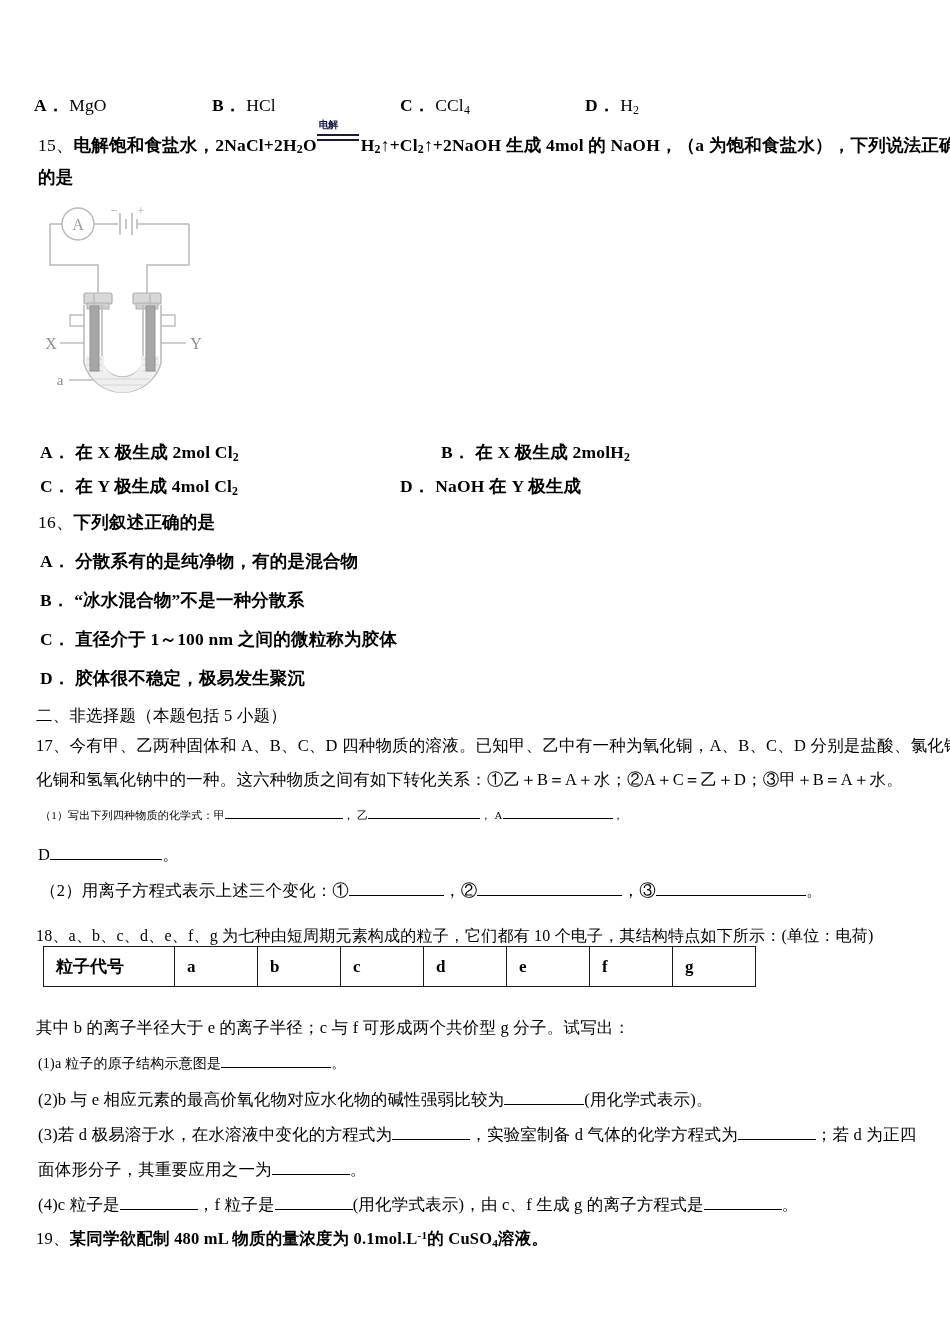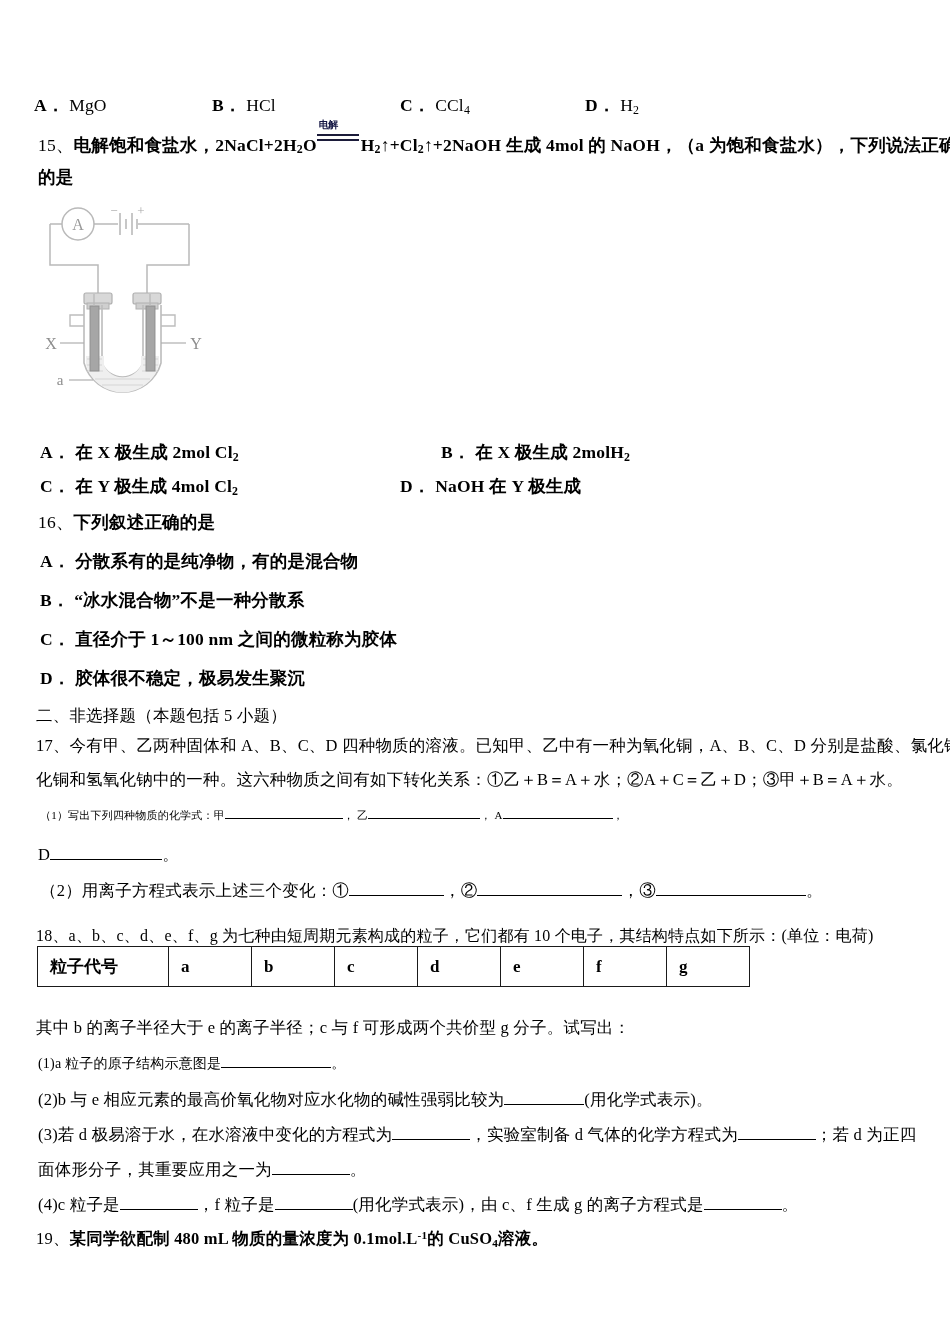--- a/index.html
+++ b/index.html
@@ -267,21 +267,21 @@
   </div>
 
   <div class="row" style="left:40px; top:878px; font-size:16.5px;">
     <span>（2）用离子方程式表示上述三个变化：①</span><span class="blank" style="width:95px;"></span><span>，②</span><span class="blank" style="width:145px;"></span><span>，③</span><span class="blank" style="width:150px;"></span><span>。</span>
   </div>
 
   <div class="row" style="left:36px; top:914px; font-size:16px;margin-top:12px;">
     <span>18、</span><span>a、b、c、d、e、f、g 为七种由短周期元素构成的粒子，它们都有 10 个电子，其结构特点如下所示：(单位：电荷)</span>
   </div>
 
-  <table class="tbl" style="top:946px;">
+  <table class="tbl" style="top:946px;margin-left:6px;">
     <tbody>
         <tr>
       <td class="hdr-cell">粒子代号</td>
       <td class="data-cell">a</td>
       <td class="data-cell">b</td>
       <td class="data-cell">c</td>
       <td class="data-cell">d</td>
       <td class="data-cell">e</td>
       <td class="data-cell">f</td>
       <td class="data-cell">g</td>

